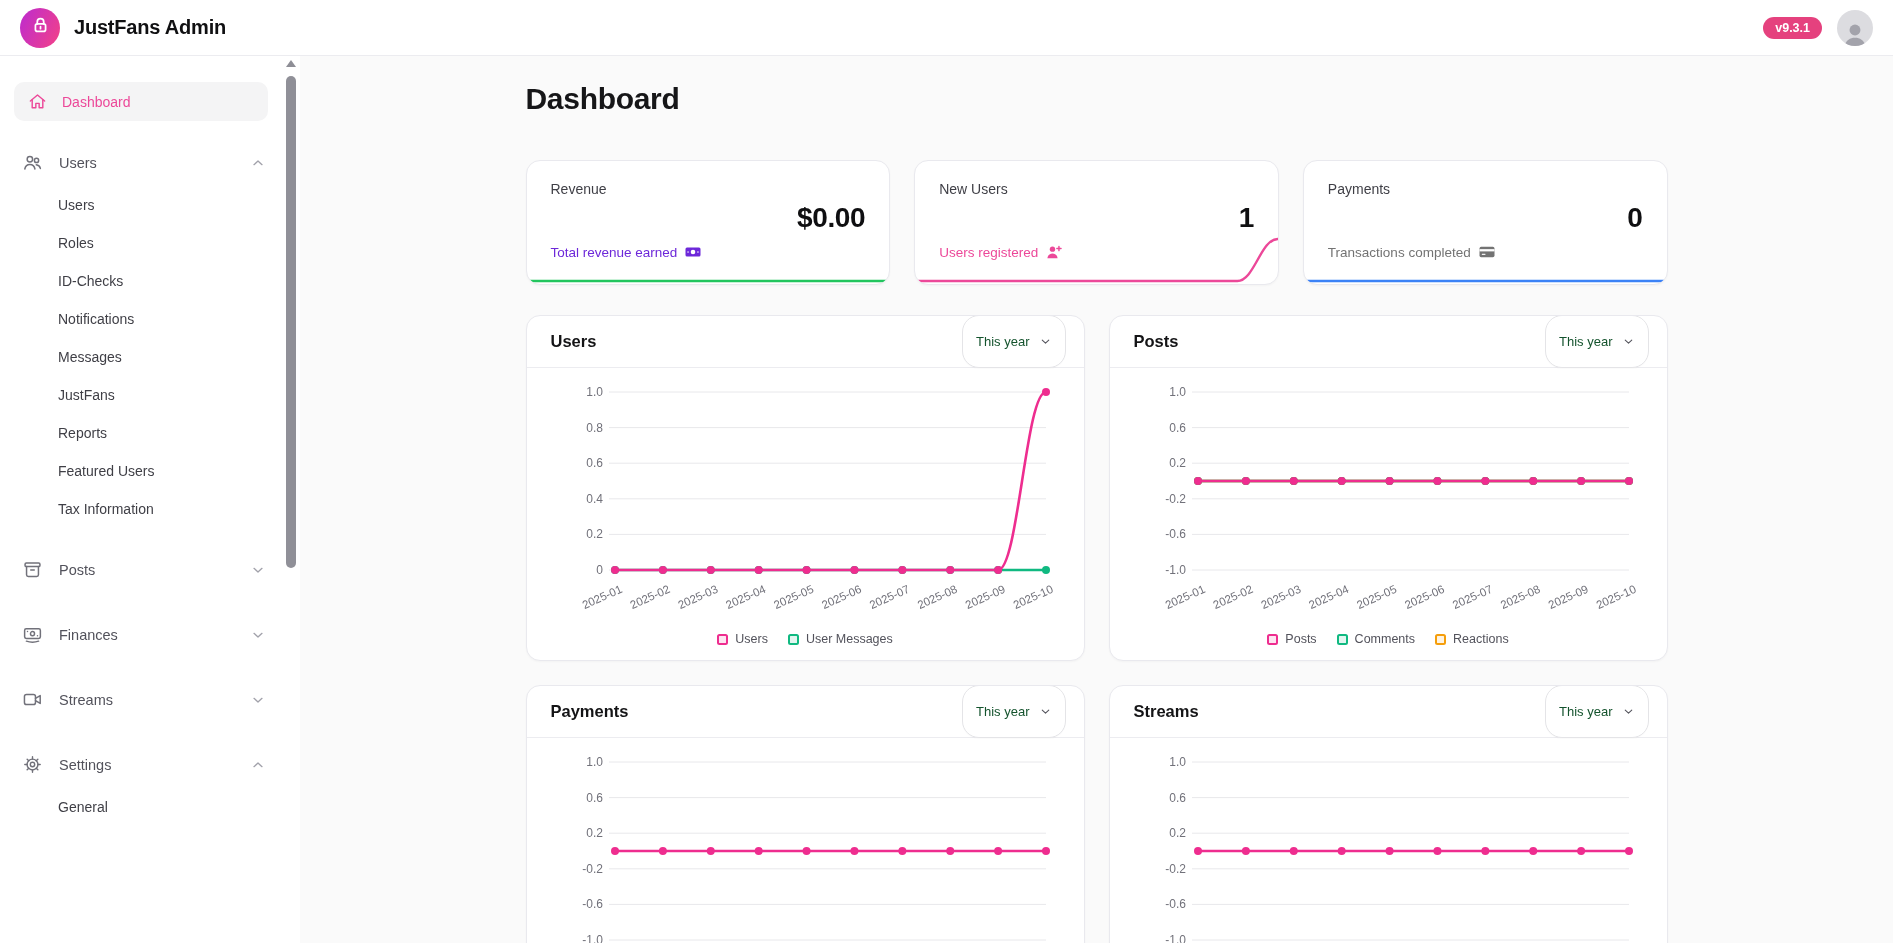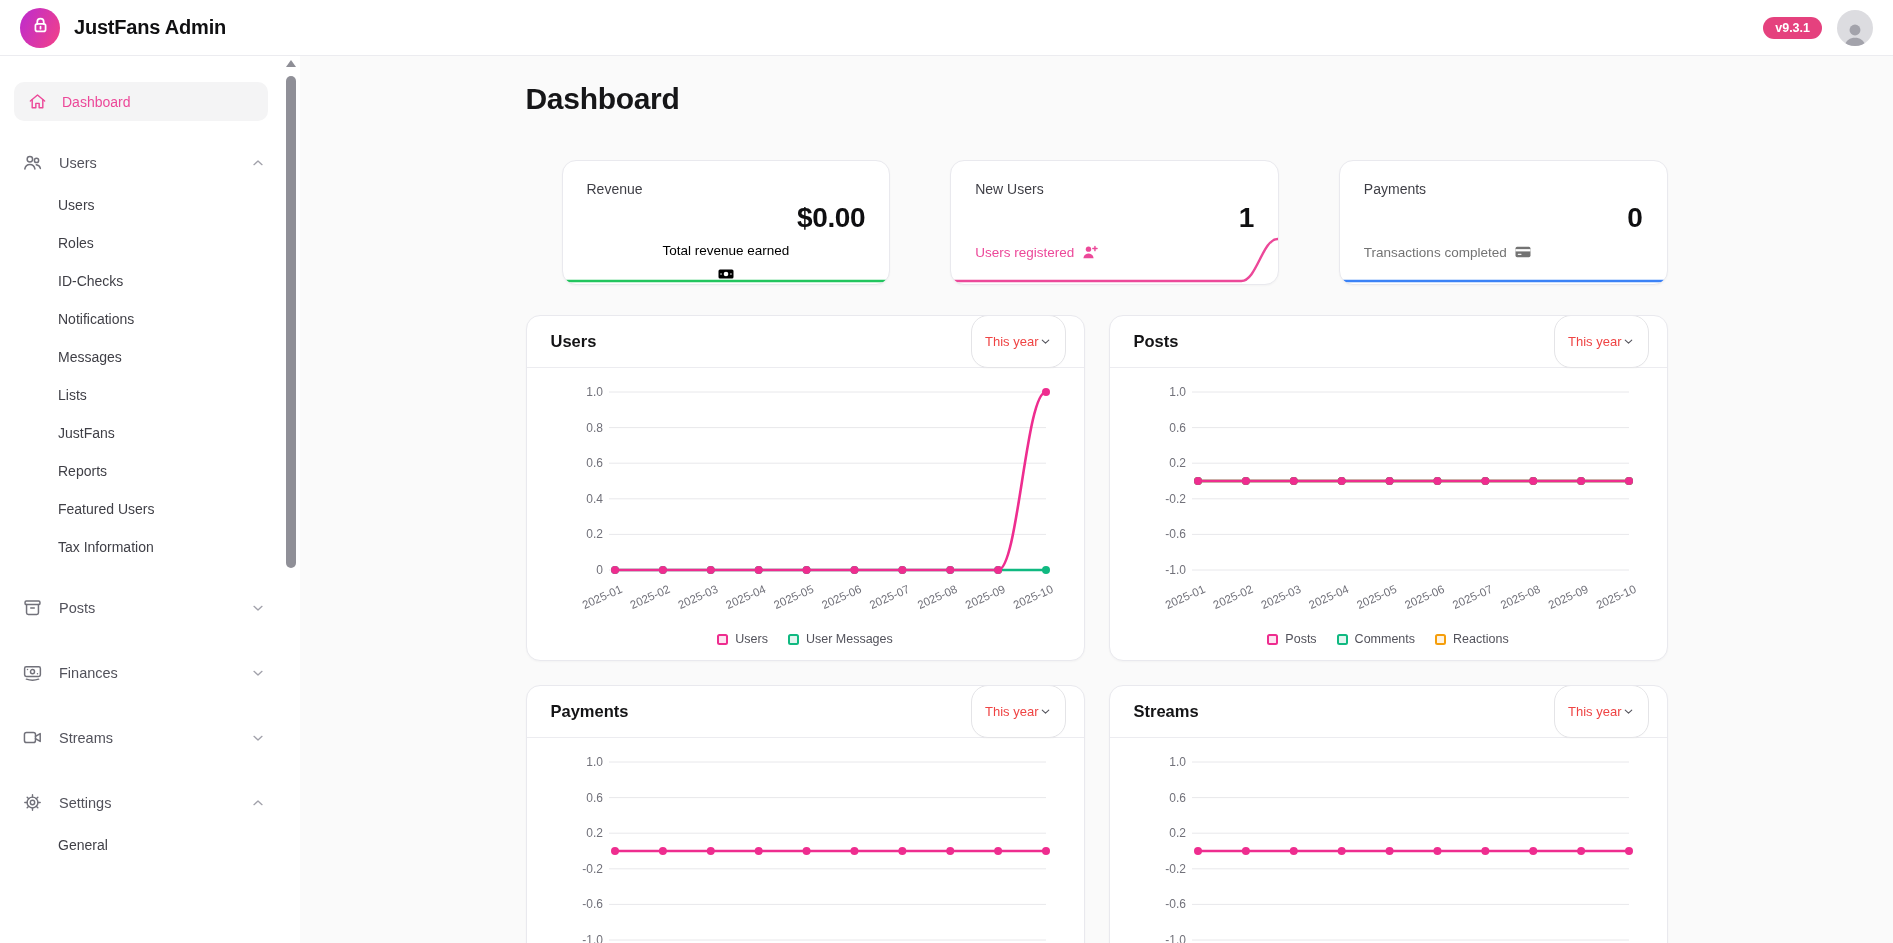--- a/index.html
+++ b/index.html
@@ -57,42 +57,41 @@
   
   main { flex:1; overflow:hidden; padding-top:26px; }
   .content { width:1142px; margin:0 auto; }
   .page-title { font-size:30px; font-weight:800; color:#161618; margin:0 0 44px; letter-spacing:-.3px; }
   
   .stat-row { display:flex; gap:24px; margin-bottom:30px; }
   .stat-card {
     flex:1; background:#fff; border:1px solid #e9e9ee; border-radius:14px;
     position:relative; overflow:hidden; padding:20px 24px; height:125px;
     box-shadow:0 1px 2px rgba(0,0,0,.03);
-    margin-left:36px;
   }
   .stat-label { font-size:14px; color:#3f3f46; }
   .stat-value { font-size:28px; font-weight:800; color:#0f0f11; margin-top:5px; letter-spacing:-.4px;text-align:right; }
   .stat-footer { display:flex; align-items:center; gap:7px; font-size:13.5px; margin-top:9px; font-weight:500; }
   .stat-footer .icn { width:18px; height:18px; display:inline-flex; }
   .spark { position:absolute; left:0; right:0; bottom:0; width:100%; height:48px; display:block; pointer-events:none; }
   
   .charts-grid { display:grid; grid-template-columns:1fr 1fr; gap:24px; }
   .chart-card {
     background:#fff; border:1px solid #e9e9ee; border-radius:14px;
     box-shadow:0 1px 2px rgba(0,0,0,.03); overflow:hidden;
   }
   .chart-header {
     display:flex; align-items:center; justify-content:space-between;
     padding:8px 18px 8px 24px; border-bottom:1px solid #ececf0; height:52px;
   }
   .chart-title { font-size:16.5px; font-weight:bold; color:#141416; margin:0; }
   .select {
-    display:flex; align-items:center; 
+    display:flex; align-items:center; gap:9px;
     border:1px solid #e4e4e7; border-radius:17px; padding:18px 13px;
-    font-size:13px; color:#ef4444; background:#fff; cursor:pointer;
+    font-size:13px; color:#14532d; background:#fff; cursor:pointer;
     box-shadow:0 1px 1px rgba(0,0,0,.02);
   }
   .select .chev { width:13px; height:13px; display:flex; color:#52525b; }
   .chart-body { padding:6px 24px 0; }
   svg.chart { display:block; width:511px; height:258px; }
   .legend { display:flex; justify-content:center; align-items:center; gap:20px; padding:0 0 14px; }
   .legend-item { display:flex; align-items:center; gap:7px; font-size:12.5px; color:#52525b; }
   .legend-box { width:11px; height:11px; border-radius:2.5px; border:2px solid; }
   svg text { font-family:"Liberation Sans", sans-serif; }
   .ytick { font-size:12px; fill:#71717a; }
@@ -152,21 +151,20 @@
             <svg viewBox="0 0 24 24" fill="none" stroke="currentColor" stroke-width="2" stroke-linecap="round" stroke-linejoin="round">
               <path d="M6 14.5l6-5.5 6 5.5"></path>
             </svg>
           </span>
         </div>
         <div class="side-sub">Users</div>
         <div class="side-sub">Roles</div>
         <div class="side-sub">ID-Checks</div>
         <div class="side-sub">Notifications</div>
         <div class="side-sub">Messages</div>
-        <div class="side-sub">Lists</div>
         <div class="side-sub">JustFans</div>
         <div class="side-sub">Reports</div>
         <div class="side-sub">Featured Users</div>
         <div class="side-sub">Tax Information</div>
         <div class="side-group">
           <span class="icn">
             <svg viewBox="0 0 24 24" fill="none" stroke="currentColor" stroke-width="1.7" stroke-linecap="round" stroke-linejoin="round">
               <rect x="3.5" y="4.5" width="17" height="4.2" rx="1.4"></rect>
               <path d="M5.2 8.7V18a2 2 0 0 0 2 2h9.6a2 2 0 0 0 2-2V8.7"></path>
               <path d="M10 12.5h4"></path>
@@ -232,21 +230,21 @@
     </div>
   </aside>
 
   <main>
     <div class="content">
       <h1 class="page-title">Dashboard</h1>
       <div class="stat-row" id="stat-row">
           <div class="stat-card">
             <div class="stat-label">Revenue</div>
             <div class="stat-value">$0.00</div>
-            <div class="stat-footer" style="color: #000000; flex-direction: column;">
+            <div class="stat-footer" style="color: #6d28d9;">
               <span class="ft">Total revenue earned</span>
               <span class="icn">
                 <svg viewBox="0 0 24 24" fill="currentColor">
                   <rect x="2" y="6" width="20" height="12" rx="2"></rect>
                   <circle cx="12" cy="12" r="3.1" fill="#fff"></circle>
                   <rect x="4.6" y="10.9" width="1.6" height="2.2" rx=".5" fill="#fff"></rect>
                   <rect x="17.8" y="10.9" width="1.6" height="2.2" rx=".5" fill="#fff"></rect>
                 </svg>
               </span>
             </div>

